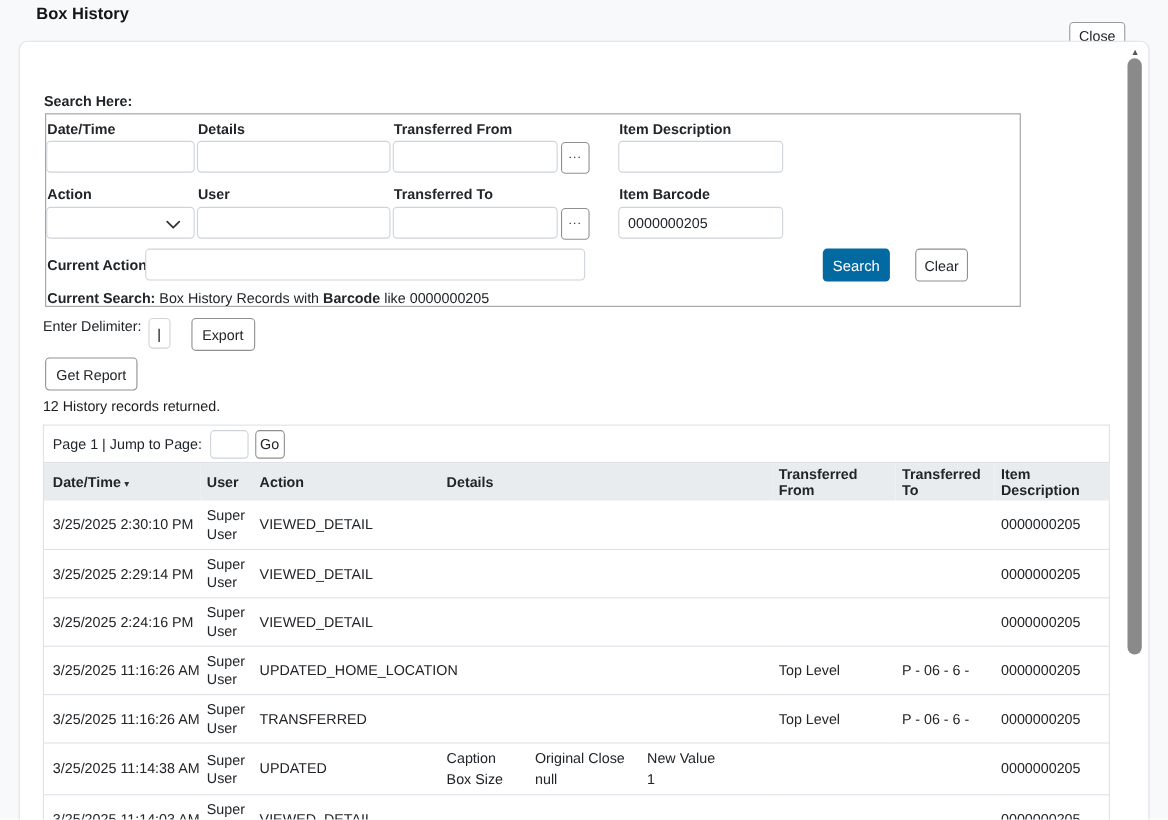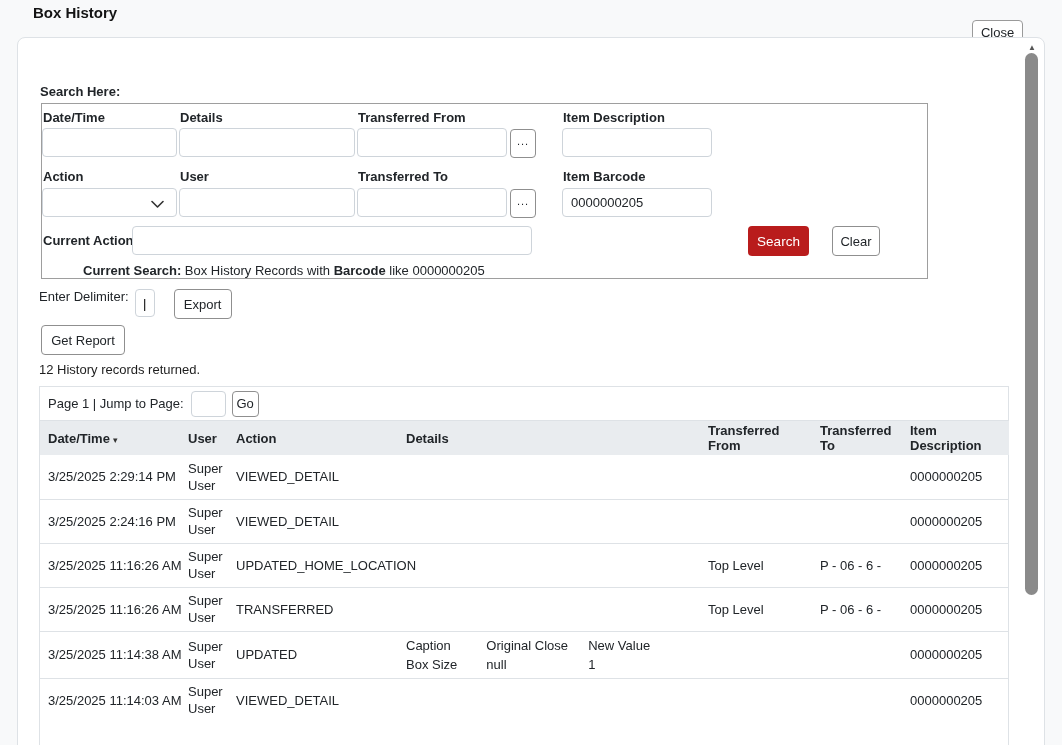--- a/index.html
+++ b/index.html
@@ -26,21 +26,21 @@
   .search-box { position:absolute; left:23px; top:65px; width:887px; height:176px; border:1px solid #9e9e9e; }
   .f-label { position:absolute; font-weight:bold; font-size:13px; }
   .t-input { position:absolute; height:29px; border:1px solid #ced4da; border-radius:4px; padding:0 8px; font-size:13px; font-family:inherit; color:#212529; background:#fff; outline:none; }
   .sel-wrap { position:absolute; }
   .sel { width:135px; height:29px; border:1px solid #ced4da; border-radius:4px; background:#fff; appearance:none; -webkit-appearance:none; padding:0 8px; font-family:inherit; font-size:13px; }
   .sel-chevron { position:absolute; right:13px; top:9px; pointer-events:none; }
   .dots-btn { position:absolute; width:26px; height:29px; border-color:#8f8f8f; font-size:11px; letter-spacing:1px; padding-bottom:6px; }
   .ca-label { position:absolute; left:1px; top:129px; font-weight:bold; }
   .search-btn { position:absolute; left:706px; top:122px; width:61px; height:30px; border:none; border-radius:4px; color:#fff; font-size:13.5px; display:inline-flex; align-items:center; justify-content:center; cursor:pointer; font-family:inherit; }
   .clear-btn { position:absolute; left:790px; top:122px; width:48px; height:30px; }
-  .cur-search { position:absolute; left:1px; top:159px; font-size:13px;padding-left:40px; }
+  .cur-search { position:absolute; left:1px; top:159px; font-size:13px; }
   .cur-search b { font-weight:bold; }
 
   
   .delim-row { position:absolute; left:21px; top:251px; height:30px; display:flex; align-items:flex-start; }
   .delim-label { font-size:13px; margin-right:6px; }
   .delim-input { width:20px; height:28px; border:1px solid #ced4da; border-radius:4px; text-align:center; font-family:inherit; font-size:13px; padding:0; }
   .export-btn { width:58px; height:30px; margin-left:19px; }
   .report-btn { position:absolute; left:23px; top:287px; width:84px; height:30px; }
   .summary { position:absolute; left:21px; top:324px; font-size:13px; color:#1d1d1d; }
 
@@ -104,21 +104,21 @@
             </svg>
         </span>
       </div>
       <input class="t-input" style="left: 137px; top: 84px; width: 176px;">
       <input class="t-input" style="left: 315px; top: 84px; width: 150px;">
       <button class="btn dots-btn" style="left:468px; top:85px;">...</button>
       <input class="t-input" style="left: 520px; top: 84px; width: 150px;" value="0000000205">
 
       <div class="ca-label">Current Action:</div>
       <input class="t-input" style="left: 90px; top: 122px; width: 400px;">
-      <button class="search-btn" style="background: #b91c1c;">Search</button>
+      <button class="search-btn" style="background: #0369a1;">Search</button>
       <button class="btn clear-btn">Clear</button>
 
       <div class="cur-search"><b>Current Search:</b><span> Box History Records with </span><b>Barcode</b><span> like 0000000205</span></div>
     </div>
 
     <div class="delim-row">
       <span class="delim-label">Enter Delimiter:</span>
       <input class="delim-input" value="|" style="">
       <button class="btn export-btn">Export</button>
     </div>
@@ -148,20 +148,29 @@
             <th class="col-dt"><span>Date/Time</span><span class="sort-ind">▾</span></th>
             <th>User</th>
             <th>Action</th>
             <th>Details</th>
             <th>Transferred From</th>
             <th>Transferred To</th>
             <th>Item Description</th>
           </tr>
         </thead>
         <tbody>
+  <tr>
+    <td class="col-dt">3/25/2025 2:30:10 PM</td>
+    <td class="user-cell">Super User</td>
+    <td>VIEWED_DETAIL</td>
+    <td class="details-cell"></td>
+    <td></td>
+    <td></td>
+    <td>0000000205</td>
+  </tr>
 
   <tr>
     <td class="col-dt">3/25/2025 2:29:14 PM</td>
     <td class="user-cell">Super User</td>
     <td>VIEWED_DETAIL</td>
     <td class="details-cell"></td>
     <td></td>
     <td></td>
     <td>0000000205</td>
   </tr>

